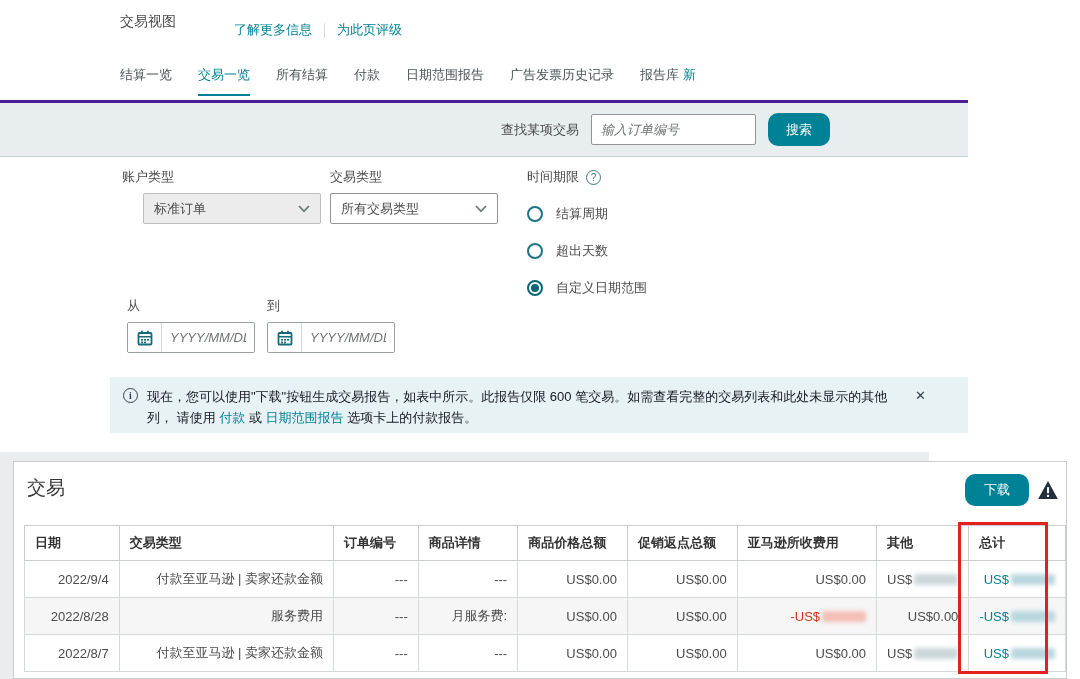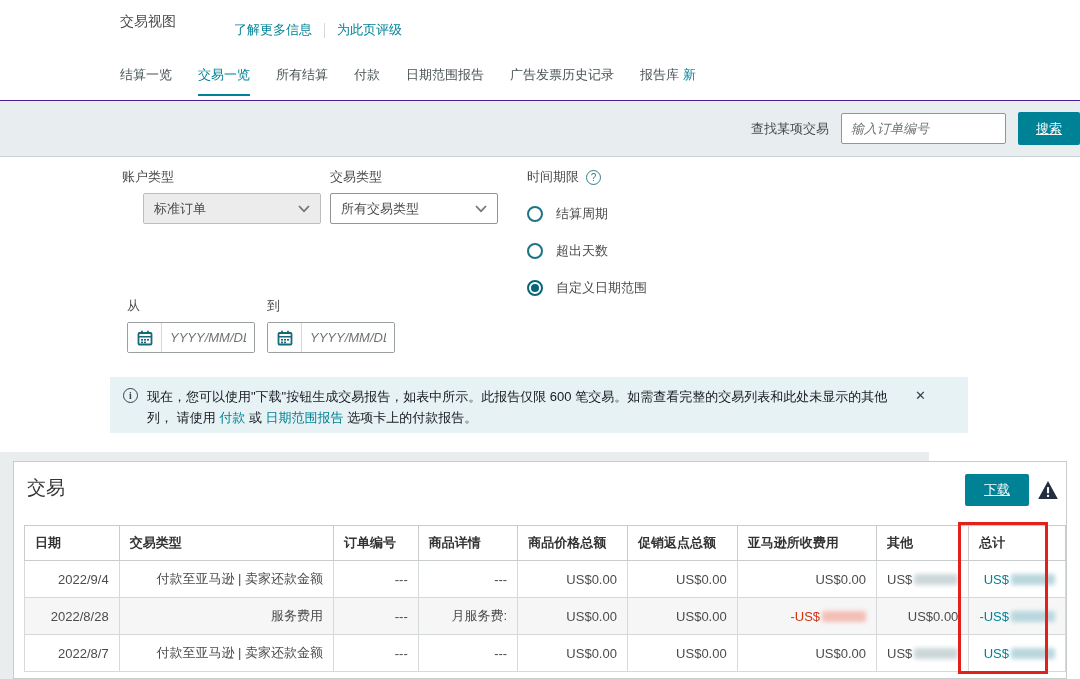--- a/index.html
+++ b/index.html
@@ -11,28 +11,28 @@
   .header-links { position:absolute; left:234px; top:21px; display:flex; align-items:center; gap:12px; font-size:13px; }
   .tlink { color:#008296; text-decoration:none; cursor:pointer; }
   .vdiv { width:1px; height:15px; background:#d5d9d9; }
 
   .tabs { position:absolute; left:120px; top:66px; display:flex; gap:26px; font-size:13px; }
   .tab { color:#4a5456; padding-bottom:10px; cursor:pointer; white-space:nowrap; }
   .tab.active { color:#008296; border-bottom:2px solid #008296; }
   .tab-badge { color:#008296; margin-left:4px; }
 
   
-  .search-band { position:absolute; left:0; top:100px; width:1080px; height:57px; background:#e8eef0;
-    border-top:1px solid #4c1d95; border-bottom:1px solid #c9d2d4;
-    display:flex; align-items:center; justify-content:flex-end; gap:12px; }
+  .search-band { position:absolute; left:0; top:100px; width:968px; height:57px; background:#e8eef0;
+    border-top:3px solid #4c1d95; border-bottom:1px solid #c9d2d4;
+    display:flex; align-items:center; justify-content:flex-end; padding-right:138px; gap:12px; }
   .search-label { font-size:13px; color:#4b4b4b; }
   .search-input { width:165px; height:31px; border:1px solid #949494; border-radius:2px; padding:0 9px; font-size:13px; color:#333; background:#fff; }
   .search-input::placeholder { font-style:italic; color:#6f7373; }
-  .btn { background:#008296; color:#fff; border:none; border-radius:2px; font-size:13px; cursor:pointer;
-    font-family:"Liberation Sans","DejaVu Sans",sans-serif;text-decoration:underline; }
+  .btn { background:#008296; color:#fff; border:none; border-radius:10px; font-size:13px; cursor:pointer;
+    font-family:"Liberation Sans","DejaVu Sans",sans-serif; }
   .search-btn { width:62px; height:33px; }
 
   
   .flabel { font-size:13px; color:#4b4b4b; display:block; margin-bottom:7px; }
   .filter-account { position:absolute; left:122px; top:168px; }
   .filter-txn { position:absolute; left:330px; top:168px; }
   .select { height:31px; border:1px solid #949494; border-radius:2px; background:#fff; display:flex;
     align-items:center; justify-content:space-between; padding:0 10px; font-size:13px; color:#4b4b4b; cursor:pointer; }
   .select.disabled { background:#ececec; border-color:#bdbdbd;margin-left:21px; }
   .sel-account { width:178px; }

